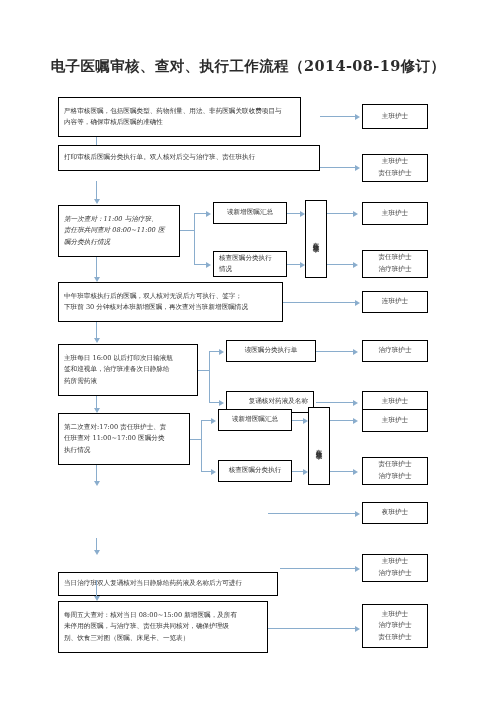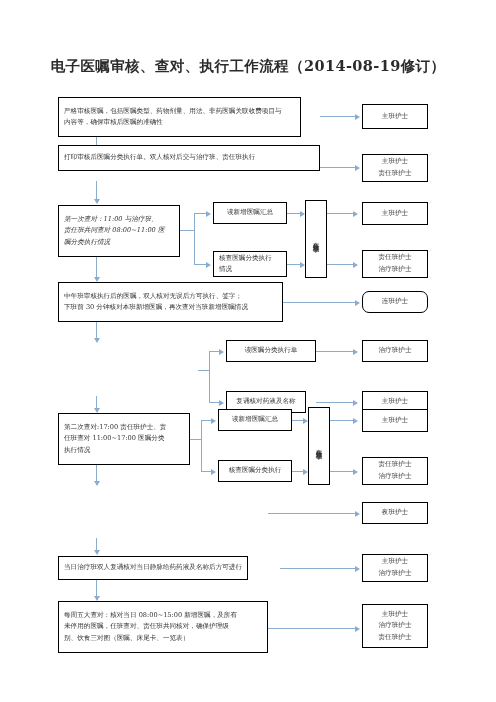--- a/index.html
+++ b/index.html
@@ -179,37 +179,42 @@
 
   <div class="conn v" style="left:96px; top:257px; height:22px;"></div>
   <div class="arrow-d" style="left:93.7px; top:277px;"></div>
 
   <div class="box" style="left:58px; top:282px; width:225px; height:40px;">
     <span class="ln">中午班审核执行后的医嘱，双人核对无误后方可执行、签字；</span>
     <span class="ln">下班前 30 分钟核对本班新增医嘱，再次查对当班新增医嘱情况</span>
   </div>
   <div class="conn h" style="left:283px; top:302px; width:74px;"></div>
   <div class="arrow-r" style="left:355px; top:299.5px;"></div>
-  <div class="role" style="left:362px; top:291px; width:66px; height:22px;border-radius:7px;">
+  <div class="role" style="left:362px; top:291px; width:66px; height:22px;">
     <span>连班护士</span>
   </div>
   <div class="conn v" style="left:96px; top:322px; height:18px;"></div>
   <div class="arrow-d" style="left:93.7px; top:338px;"></div>
 
+  <div class="box" style="left:58px; top:344px; width:140px; height:52px;">
+    <span class="ln">主班每日 16:00 以后打印次日输液瓶</span>
+    <span class="ln">签和巡视单，治疗班准备次日静脉给</span>
+    <span class="ln">药所需药液</span>
+  </div>
   <div class="conn h" style="left:198px; top:370px; width:12px;"></div>
   <div class="conn v" style="left:209px; top:351px; height:52px;"></div>
   <div class="conn h" style="left:209px; top:351px; width:12px;"></div>
   <div class="arrow-r" style="left:219px; top:348.5px;"></div>
   <div class="conn h" style="left:209px; top:402px; width:12px;"></div>
   <div class="arrow-r" style="left:219px; top:399.5px;"></div>
 
   <div class="box center" style="left:226px; top:340px; width:90px; height:22px;">
     <span class="ln">读医嘱分类执行单</span>
   </div>
-  <div class="box center" style="left:226px; top:391px; width:80px; height:22px;">
+  <div class="box center" style="left:226px; top:391px; width:88px; height:22px;align-items:flex-end;">
     <span class="ln">复诵核对药液及名称</span>
   </div>
 
   <div class="conn h" style="left:316px; top:351px; width:39px;"></div>
   <div class="arrow-r" style="left:353px; top:348.5px;"></div>
   <div class="role" style="left:362px; top:340px; width:66px; height:22px;">
     <span>治疗班护士</span>
   </div>
 
   <div class="conn h" style="left:316px; top:402px; width:39px;"></div>
@@ -266,35 +271,35 @@
   <div class="arrow-d" style="left:93.7px; top:481px;"></div>
 
   <div class="conn h" style="left:268px; top:513px; width:89px;"></div>
   <div class="arrow-r" style="left:355px; top:510.5px;"></div>
   <div class="role" style="left:362px; top:502px; width:66px; height:22px;">
     <span>夜班护士</span>
   </div>
   <div class="conn v" style="left:96px; top:538px; height:14px;"></div>
   <div class="arrow-d" style="left:93.7px; top:550px;"></div>
 
-  <div class="box" style="left:58px; top:556px; width:190px; height:24px;">
+  <div class="box" style="left:58px; top:572px; width:220px; height:24px;">
     <span class="ln">当日治疗班双人复诵核对当日静脉给药药液及名称后方可进行</span>
   </div>
   <div class="conn h" style="left:280px; top:568px; width:77px;"></div>
   <div class="arrow-r" style="left:355px; top:565.5px;"></div>
   <div class="role" style="left:362px; top:554px; width:66px; height:28px;">
     <span>主班护士</span>
     <span>治疗班护士</span>
   </div>
   <div class="conn v" style="left:96px; top:580px; height:18px;"></div>
   <div class="arrow-d" style="left:93.7px; top:596px;"></div>
 
   <div class="box" style="left:58px; top:601px; width:210px; height:52px;">
     <span class="ln">每周五大查对：核对当日 08:00~15:00 新增医嘱，及所有</span>
-    <span class="ln">未停用的医嘱，任班查对、责任班共同核对，确保护理级</span>
+    <span class="ln">未停用的医嘱，与治疗班、责任班共同核对，确保护理级</span>
     <span class="ln">别、饮食三对图（医嘱、床尾卡、一览表）</span>
   </div>
   <div class="conn h" style="left:268px; top:628px; width:89px;"></div>
   <div class="arrow-r" style="left:355px; top:625.5px;"></div>
   <div class="role" style="left:362px; top:604px; width:66px; height:44px;">
     <span>主班护士</span>
     <span>治疗班护士</span>
     <span>责任班护士</span>
   </div>
 

